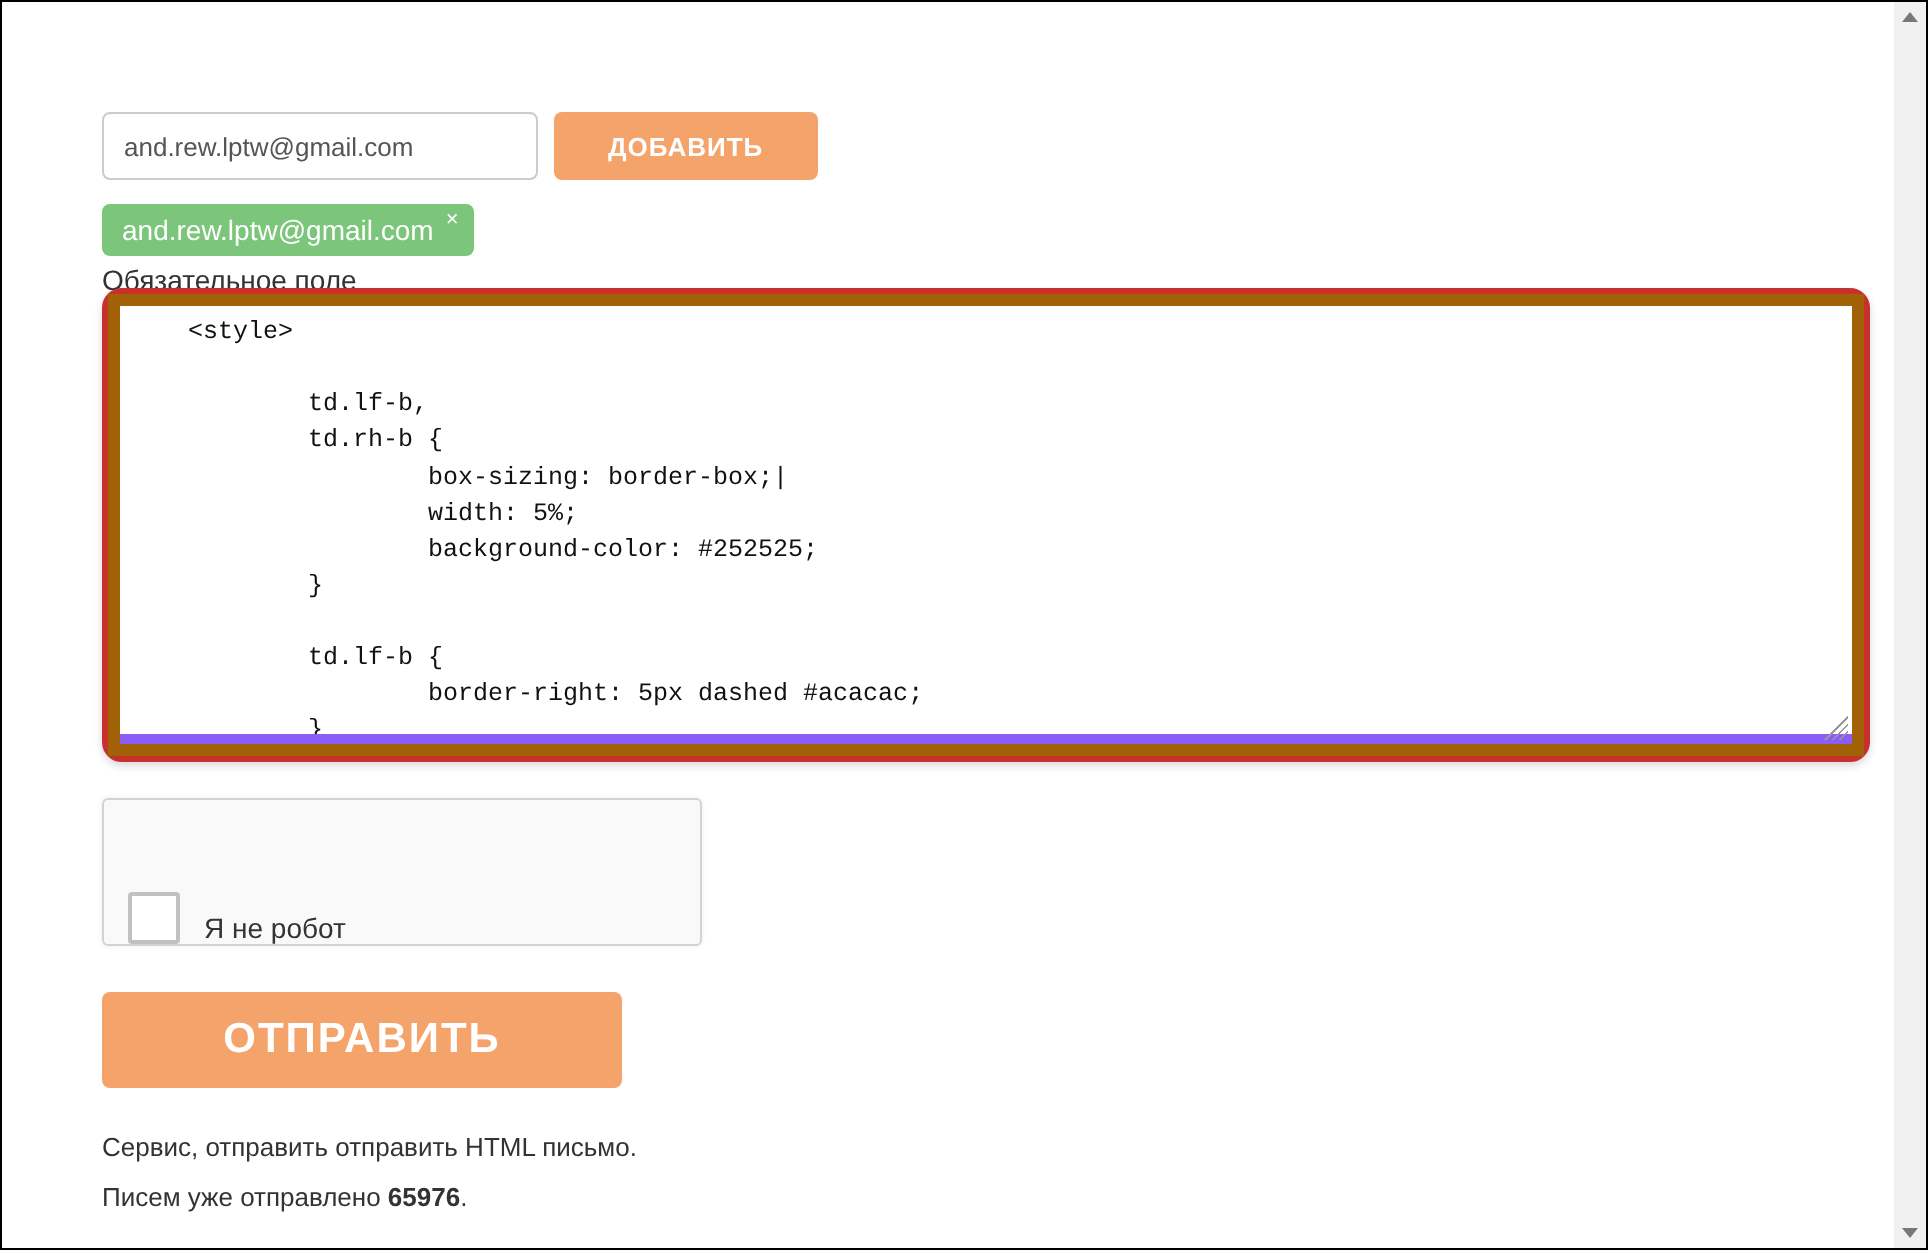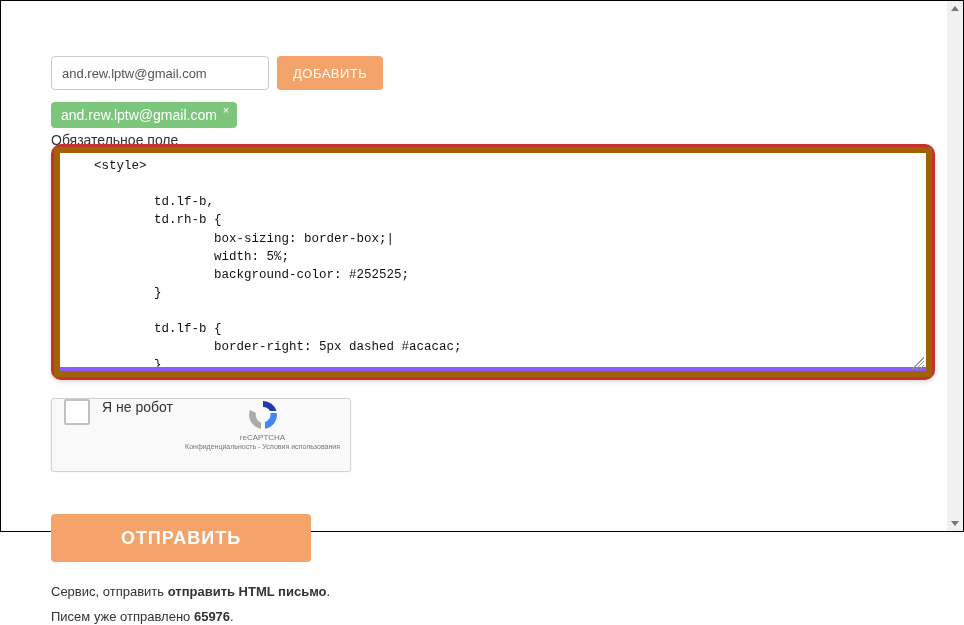--- a/index.html
+++ b/index.html
@@ -1,18 +1,18 @@
 <!DOCTYPE html>
 <html><head>
 <meta charset="utf-8">
 <style>
   * { box-sizing: border-box; margin: 0; padding: 0; }
   html, body { width: 964px; height: 625px; overflow: hidden; font-family: Arial, Helvetica, sans-serif; background: #fff; }
   .outer {
-    width: 964px; height: 532px; border: 1px solid #000; position: relative; background: #fff;
+    width: 964px; height: 625px; border: 1px solid #000; position: relative; background: #fff;
   }
   .scrollbar-right {
     position: absolute; right: 0; top: 0; width: 16px; height: 100%; background: #f1f1f1;
   }
   .scrollbar-thumb {
     position: absolute; right: 2px; top: 2px; width: 12px; height: 12px; background: #c1c1c1; border-radius: 2px;
   }
   .scrollbar-thumb.arrow-top::before,
   .scrollbar-thumb.arrow-bottom::before {
     content: ""; position: absolute; left: 2px; width: 0; height: 0;
@@ -27,22 +27,22 @@
     position: absolute; left: 50px; top: 55px; right: 28px; bottom: 0;
   }
   .row-email {
     display: flex; align-items: center; gap: 8px; margin-bottom: 12px;
   }
   .email-input {
     width: 218px; height: 34px; border: 1px solid #ccc; border-radius: 4px;
     padding: 0 10px; font-size: 13px; color: #555;
   }
   .btn-add {
-    height: 34px; padding: 0 16px; background: #f4a46b; color: #fff; border: none;
-    border-radius: 4px; font-size: 13px; font-weight: normal; letter-spacing: 0.5px; cursor: pointer;
+    height: 34px; padding: 0 27px; background: #f4a46b; color: #fff; border: none;
+    border-radius: 4px; font-size: 13px; font-weight: bold; letter-spacing: 0.5px; cursor: pointer;
   }
   .tag {
     display: inline-flex; align-items: center; background: #7bc67b; color: #fff;
     border-radius: 4px; padding: 5px 8px 5px 10px; font-size: 14px; position: relative;
   }
   .tag-close {
     margin-left: 6px; font-size: 11px; cursor: pointer; position: relative; top: -5px;
   }
   .label-partial {
     font-size: 14px; color: #333; margin-top: 4px; margin-bottom: 2px;
@@ -71,43 +71,43 @@
   }
   .resize-handle {
     position: absolute; right: 2px; bottom: 2px; width: 12px; height: 12px;
     background:
       linear-gradient(135deg, transparent 0 50%, #999 50% 55%, transparent 55% 65%, #999 65% 70%, transparent 70% 80%, #999 80% 85%, transparent 85%);
     cursor: nwse-resize;
   }
 
   .recaptcha {
     width: 300px; height: 74px; border: 1px solid #d3d3d3; border-radius: 3px;
-    background: #f9f9f9; margin-top: 18px; display: flex; align-items: flex-start;
+    background: #f9f9f9; margin-top: 18px; display: flex; align-items: flex-end;
     padding: 0 10px 0 12px; box-shadow: 0 0 2px rgba(0,0,0,0.08);
     position: relative;
   }
   .recaptcha-check {
     width: 26px; height: 26px; border: 2px solid #c1c1c1; border-radius: 2px; background: #fff;
     margin-right: 12px; cursor: pointer;
   }
   .recaptcha-label { font-size: 14px; color: #333; flex: 1; }
   .recaptcha-right { text-align: center; font-size: 8px; color: #777; line-height: 1.2; }
   .recaptcha-logo {
     width: 32px; height: 32px; margin: 0 auto 2px; position: relative;
   }
   .recaptcha-logo svg { width: 32px; height: 32px; }
 
   .btn-send {
-    display: block; width: 260px; height: 48px; margin-top: 42px;
+    display: block; width: 260px; height: 48px; margin-top: 23px;
     background: #f4a46b; color: #fff; border: none; border-radius: 4px;
-    font-size: 18px; font-weight: bold; letter-spacing: 1px; cursor: pointer;
+    font-size: 21px; font-weight: bold; letter-spacing: 1px; cursor: pointer;
   }
 
   .desc1 { font-size: 13px; color: #333; margin-top: 22px; }
-  .desc1 b { font-weight: bold; margin-top: 13px; }
+  .desc1 b { font-weight: normal; margin-top: 13px; }
   .desc2 { font-size: 13px; color: #333; margin-top: 10px; }
   .desc2 b { font-weight: bold; }
 </style>
 </head>
 <body>
 
 <div class="outer">
   <div class="scrollbar-right">
     <div class="scrollbar-thumb arrow-top"></div>
     <div class="scrollbar-thumb arrow-bottom"></div>
@@ -149,31 +149,20 @@
 
             td.ct-b {
                     width: 90%;</textarea>
         <div class="resize-handle"></div>
       </div>
     </div>
 
     <div class="recaptcha">
       <div class="recaptcha-check"></div>
       <div class="recaptcha-label">Я не робот</div>
-      <div class="recaptcha-right">
-        <div class="recaptcha-logo">
-          <svg viewBox="0 0 32 32">
-            <path d="M16 2 A14 14 0 0 1 29.5 12 L23 12 A8 8 0 0 0 16 8 Z" fill="#1c3aa9"></path>
-            <path d="M29.8 14 A14 14 0 0 1 18 29.7 L18 23 A8 8 0 0 0 23.5 14 Z" fill="#4285f4"></path>
-            <path d="M14 29.8 A14 14 0 0 1 3 11 L9 14 A8 8 0 0 0 14 23.5 Z" fill="#ababab"></path>
-          </svg>
-        </div>
-        <div>reCAPTCHA</div>
-        <div style="font-size:7px;">Конфиденциальность - Условия использования</div>
-      </div>
     </div>
 
     <button class="btn-send">ОТПРАВИТЬ</button>
 
     <div class="desc1">
       <span>Сервис, отправить </span><b>отправить HTML письмо</b><span>.</span>
     </div>
     <div class="desc2">
       <span>Писем уже отправлено </span><b>65976</b><span>.</span>
     </div>

